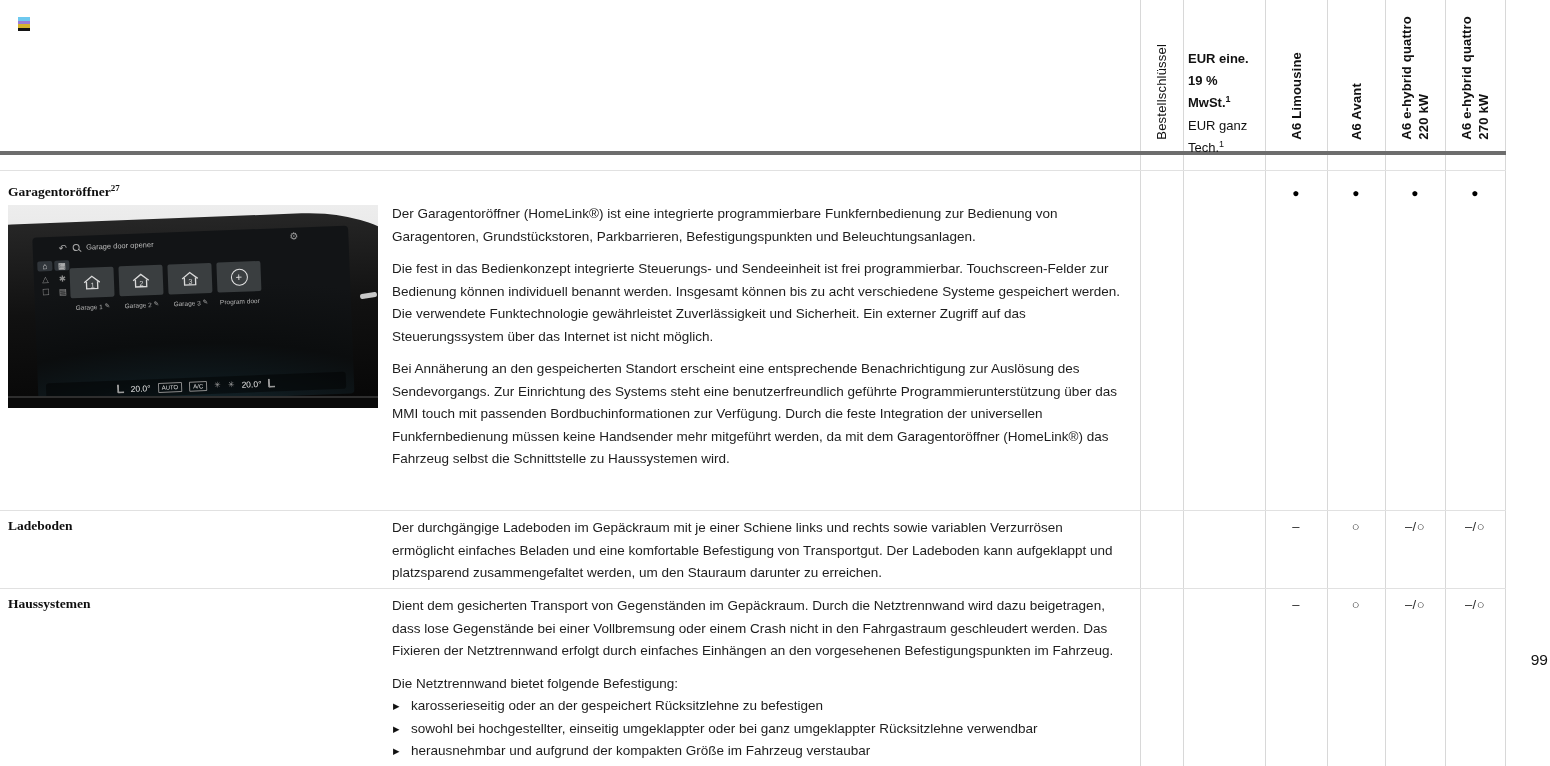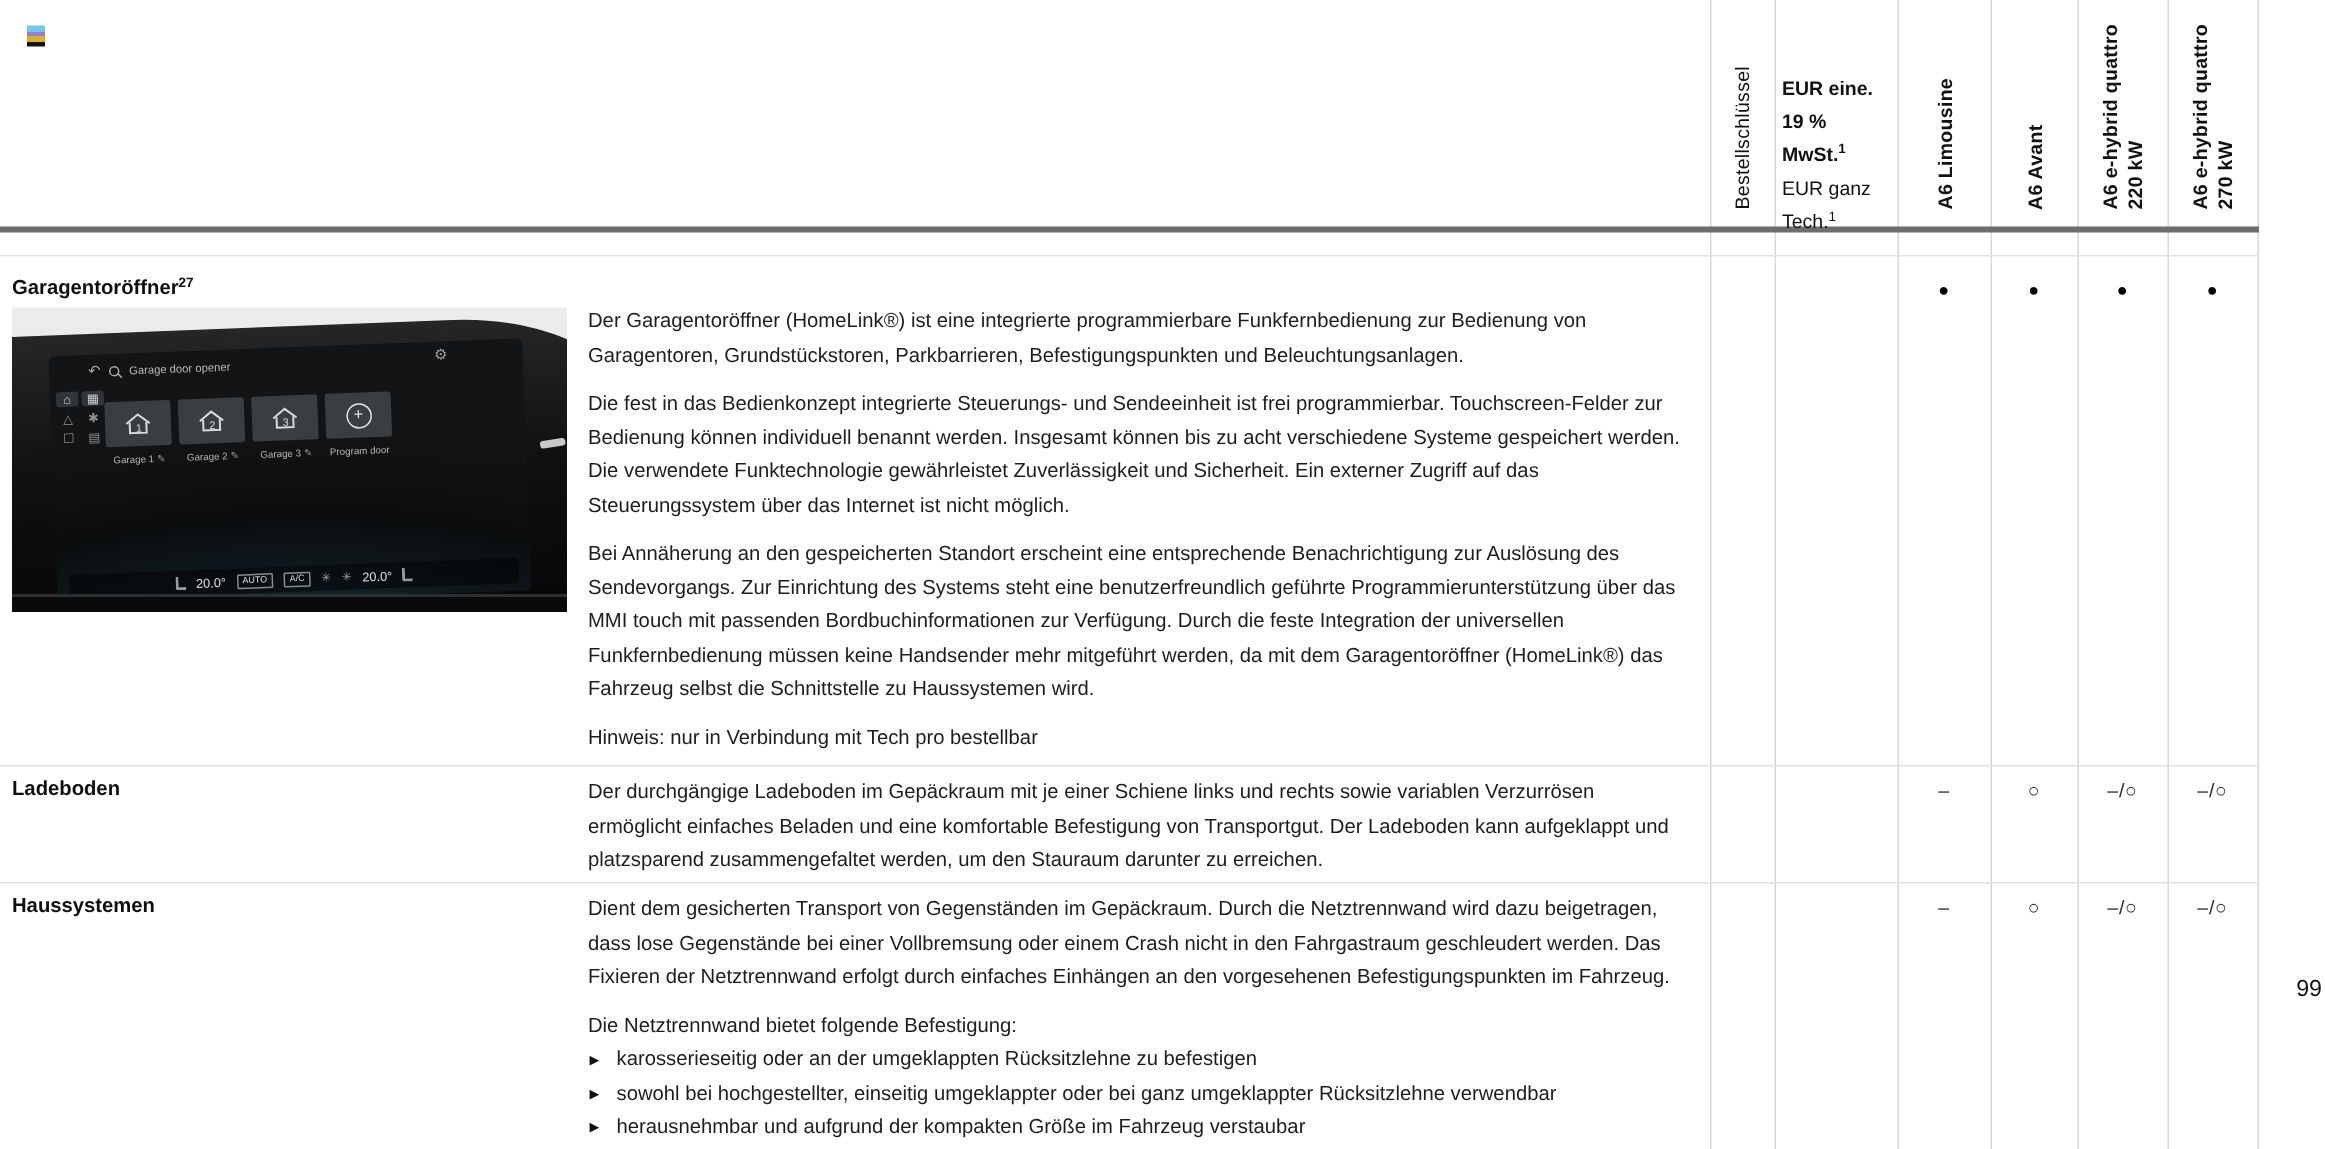--- a/index.html
+++ b/index.html
@@ -19,21 +19,21 @@
   
   .vtext{position:absolute;bottom:626px;writing-mode:vertical-rl;transform:rotate(180deg);
          font-size:13px;line-height:17px;letter-spacing:.2px;color:#111;white-space:nowrap;}
   .vtext.bold{font-weight:bold;}
 
   .price-hdr{position:absolute;left:1188px;top:48px;font-size:13px;line-height:22px;color:#111;width:74px;}
   .price-hdr .b{font-weight:bold;}
   .sup{font-size:9px;position:relative;top:-5px;}
 
   
-  .row-title{position:absolute;left:8px;font-size:13.5px;font-weight:bold;color:#0f0f0f;}
+  .row-title{position:absolute;left:8px;font-size:13.5px;font-weight:bold;color:#0f0f0f;font-family:Liberation Serif, serif;}
   .text-block{position:absolute;left:392px;width:733px;font-size:13.5px;line-height:22.5px;color:#1d1d1d;}
   .text-block p{margin:0 0 10px 0;}
   .text-block ul{list-style:none;margin:0;padding:0;}
   .text-block li{position:relative;padding-left:19px;line-height:22.5px;}
   .bmark{position:absolute;left:1px;top:0;font-size:8.5px;color:#111;}
 
   .marks{position:absolute;left:1265px;width:240px;display:flex;}
   .mark{display:inline-block;text-align:center;font-size:13px;color:#2a2a2a;letter-spacing:.5px;}
   .mw1{width:62px;} .mw2{width:58px;} .mw3{width:60px;} .mw4{width:60px;}
   .marks.dots .mark{font-size:12px;color:#000;}
@@ -201,21 +201,20 @@
       </div>
     </div>
     <div class="vent"></div>
     <div class="photo-bottom"></div>
   </div>
 
   <div class="text-block" style="top:203px">
     <p>Der Garagentoröffner (HomeLink®) ist eine integrierte programmierbare Funkfernbedienung zur Bedienung von Garagentoren, Grundstückstoren, Parkbarrieren, Befestigungspunkten und Beleuchtungsanlagen.</p>
     <p>Die fest in das Bedienkonzept integrierte Steuerungs- und Sendeeinheit ist frei programmierbar. Touchscreen-Felder zur Bedienung können individuell benannt werden. Insgesamt können bis zu acht verschiedene Systeme gespeichert werden. Die verwendete Funktechnologie gewährleistet Zuverlässigkeit und Sicherheit. Ein externer Zugriff auf das Steuerungssystem über das Internet ist nicht möglich.</p>
     <p>Bei Annäherung an den gespeicherten Standort erscheint eine entsprechende Benachrichtigung zur Auslösung des Sendevorgangs. Zur Einrichtung des Systems steht eine benutzerfreundlich geführte Programmierunterstützung über das MMI touch mit passenden Bordbuchinformationen zur Verfügung. Durch die feste Integration der universellen Funkfernbedienung müssen keine Handsender mehr mitgeführt werden, da mit dem Garagentoröffner (HomeLink®) das Fahrzeug selbst die Schnittstelle zu Haussystemen wird.</p>
-    <p>Hinweis: nur in Verbindung mit Tech pro bestellbar</p>
   </div>
 
   <div class="marks dots" style="top:186px">
     <span class="mark mw1">●</span>
     <span class="mark mw2">●</span>
     <span class="mark mw3">●</span>
     <span class="mark mw4">●</span>
   </div>
 
   <div class="row-title" style="top:518px">
@@ -231,21 +230,21 @@
     <span class="mark mw4">–/○</span>
   </div>
 
   <div class="row-title" style="top:596px">
     <span>Haussystemen</span>
   </div>
   <div class="text-block" style="top:595px">
     <p>Dient dem gesicherten Transport von Gegenständen im Gepäckraum. Durch die Netztrennwand wird dazu beigetragen, dass lose Gegenstände bei einer Vollbremsung oder einem Crash nicht in den Fahrgastraum geschleudert werden. Das Fixieren der Netztrennwand erfolgt durch einfaches Einhängen an den vorgesehenen Befestigungspunkten im Fahrzeug.</p>
     <p style="margin-bottom:0">Die Netztrennwand bietet folgende Befestigung:</p>
     <ul>
-      <li><span class="bmark">▶</span><span>karosserieseitig oder an der umgeklappten Rücksitzlehne zu befestigen</span></li>
+      <li><span class="bmark">▶</span><span>karosserieseitig oder an der gespeichert Rücksitzlehne zu befestigen</span></li>
       <li><span class="bmark">▶</span><span>sowohl bei hochgestellter, einseitig umgeklappter oder bei ganz umgeklappter Rücksitzlehne verwendbar</span></li>
       <li><span class="bmark">▶</span><span>herausnehmbar und aufgrund der kompakten Größe im Fahrzeug verstaubar</span></li>
     </ul>
   </div>
   <div class="marks" style="top:597px">
     <span class="mark mw1">–</span>
     <span class="mark mw2">○</span>
     <span class="mark mw3">–/○</span>
     <span class="mark mw4">–/○</span>
   </div>

